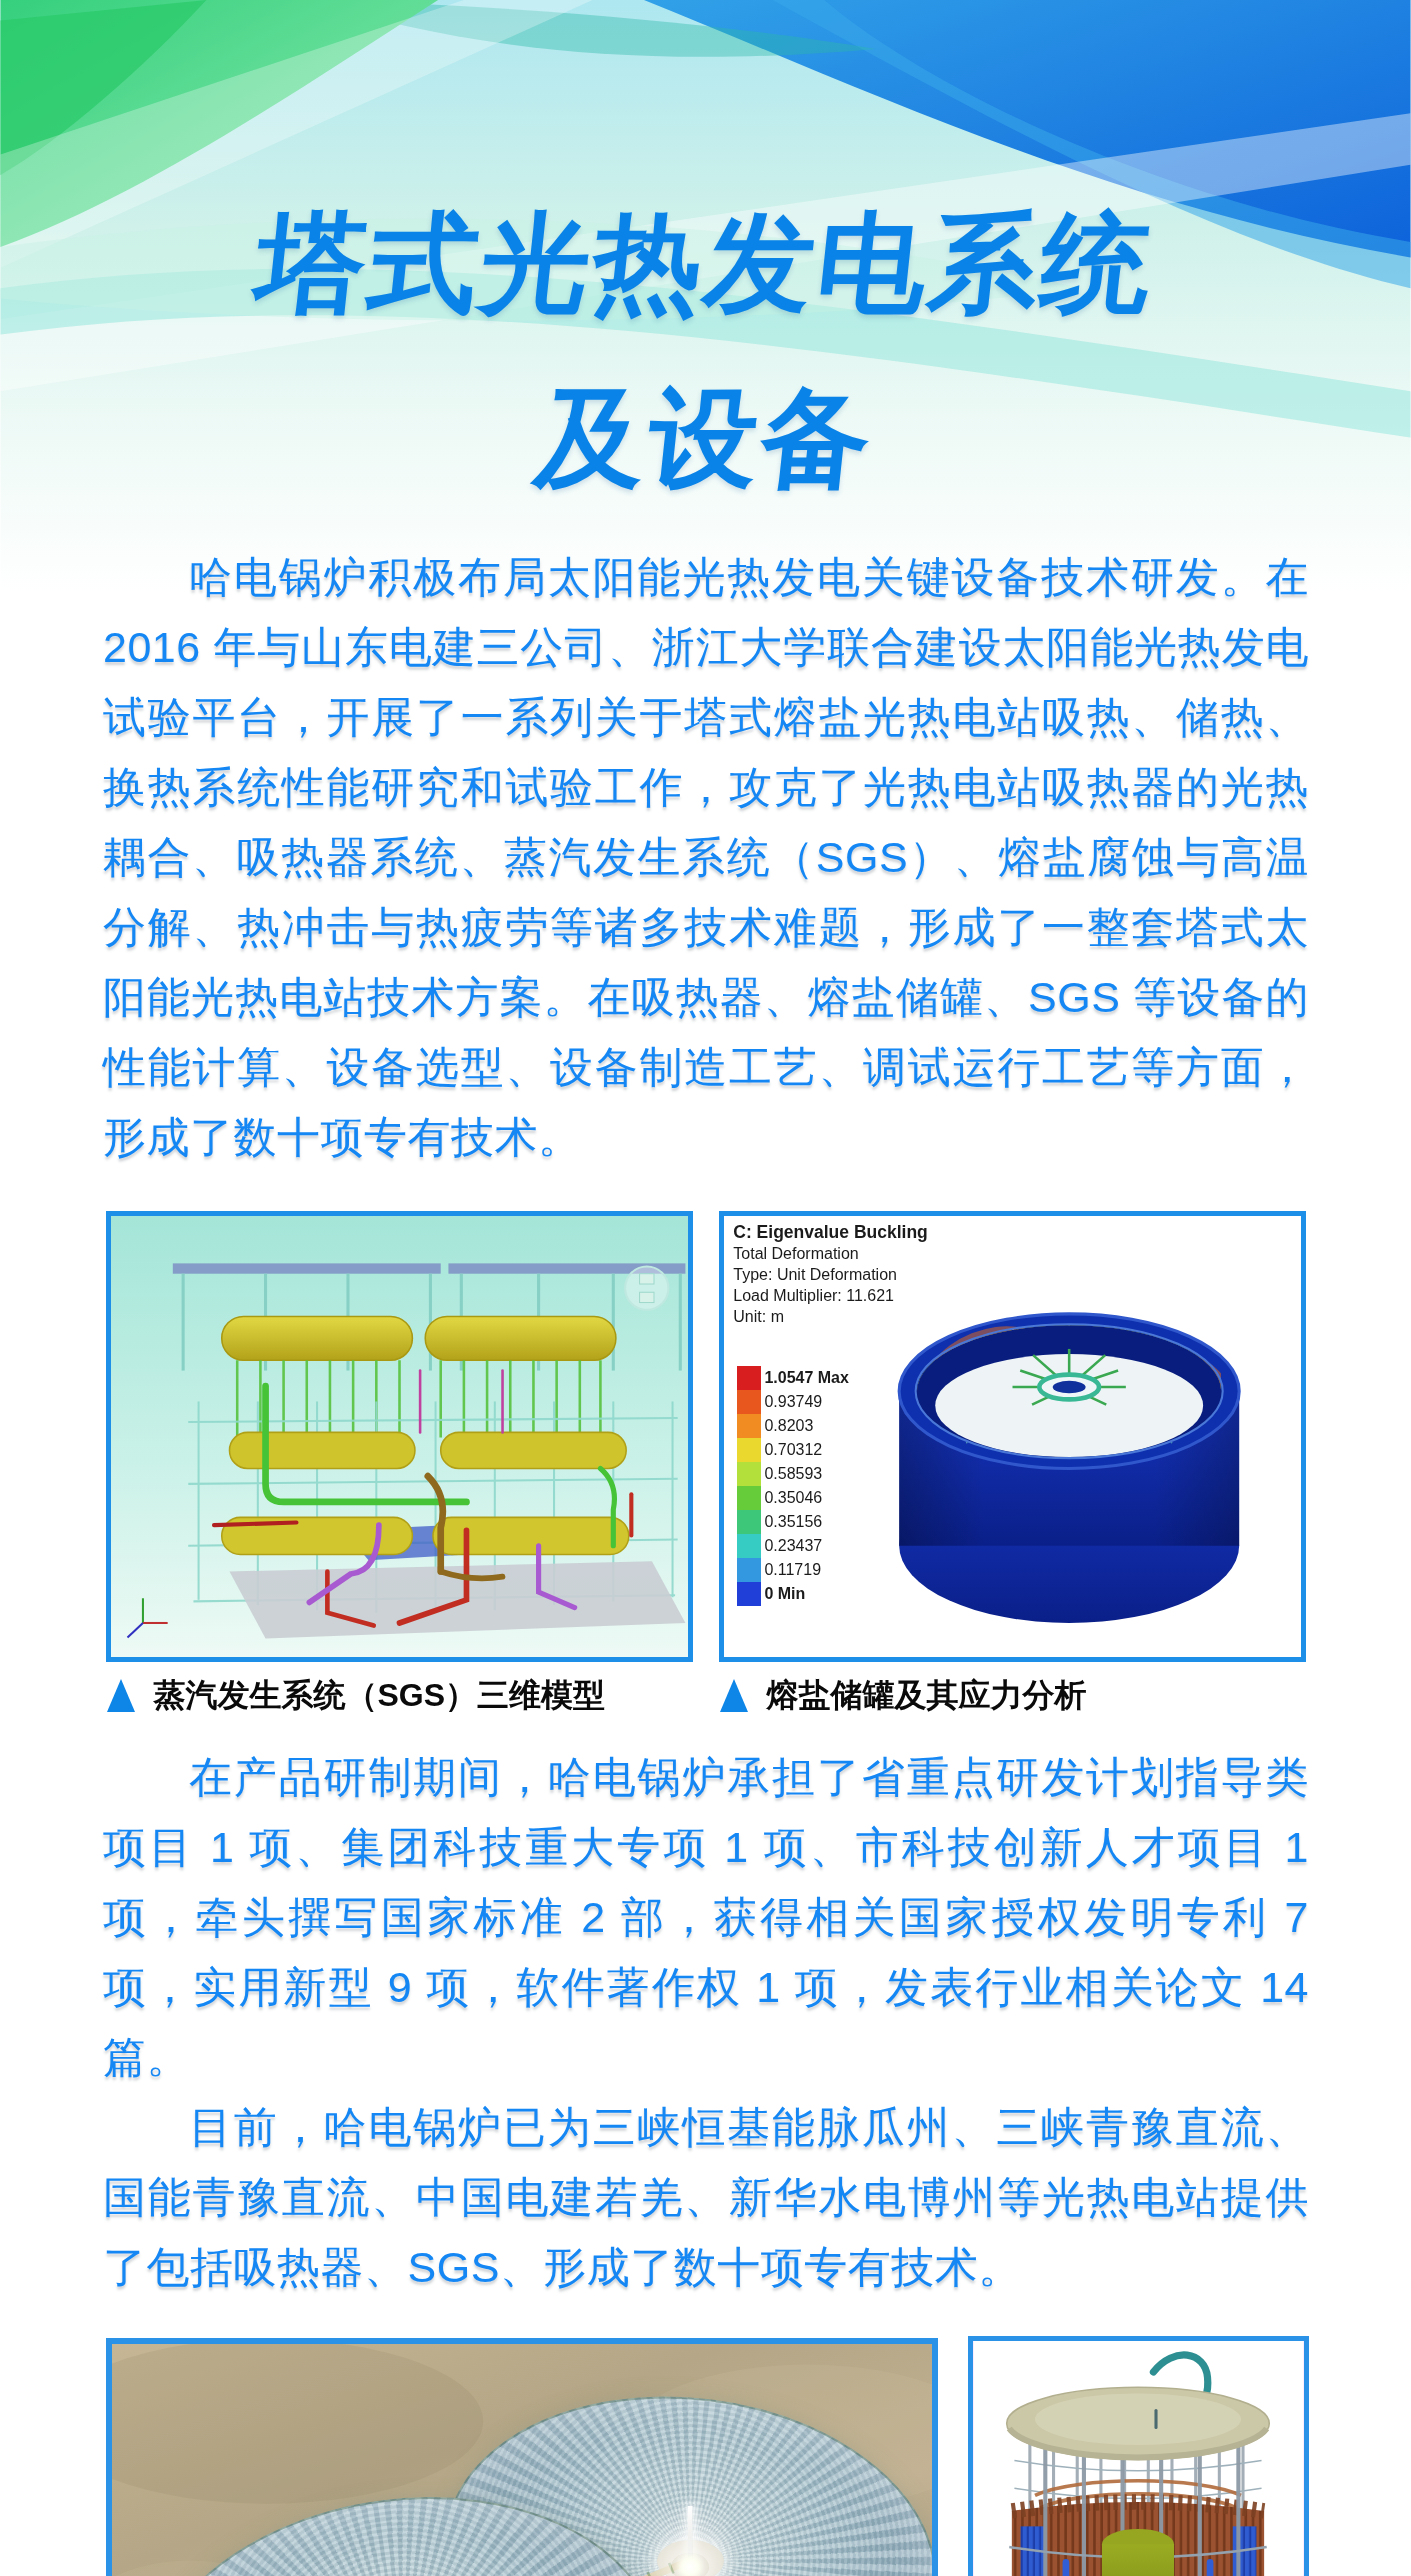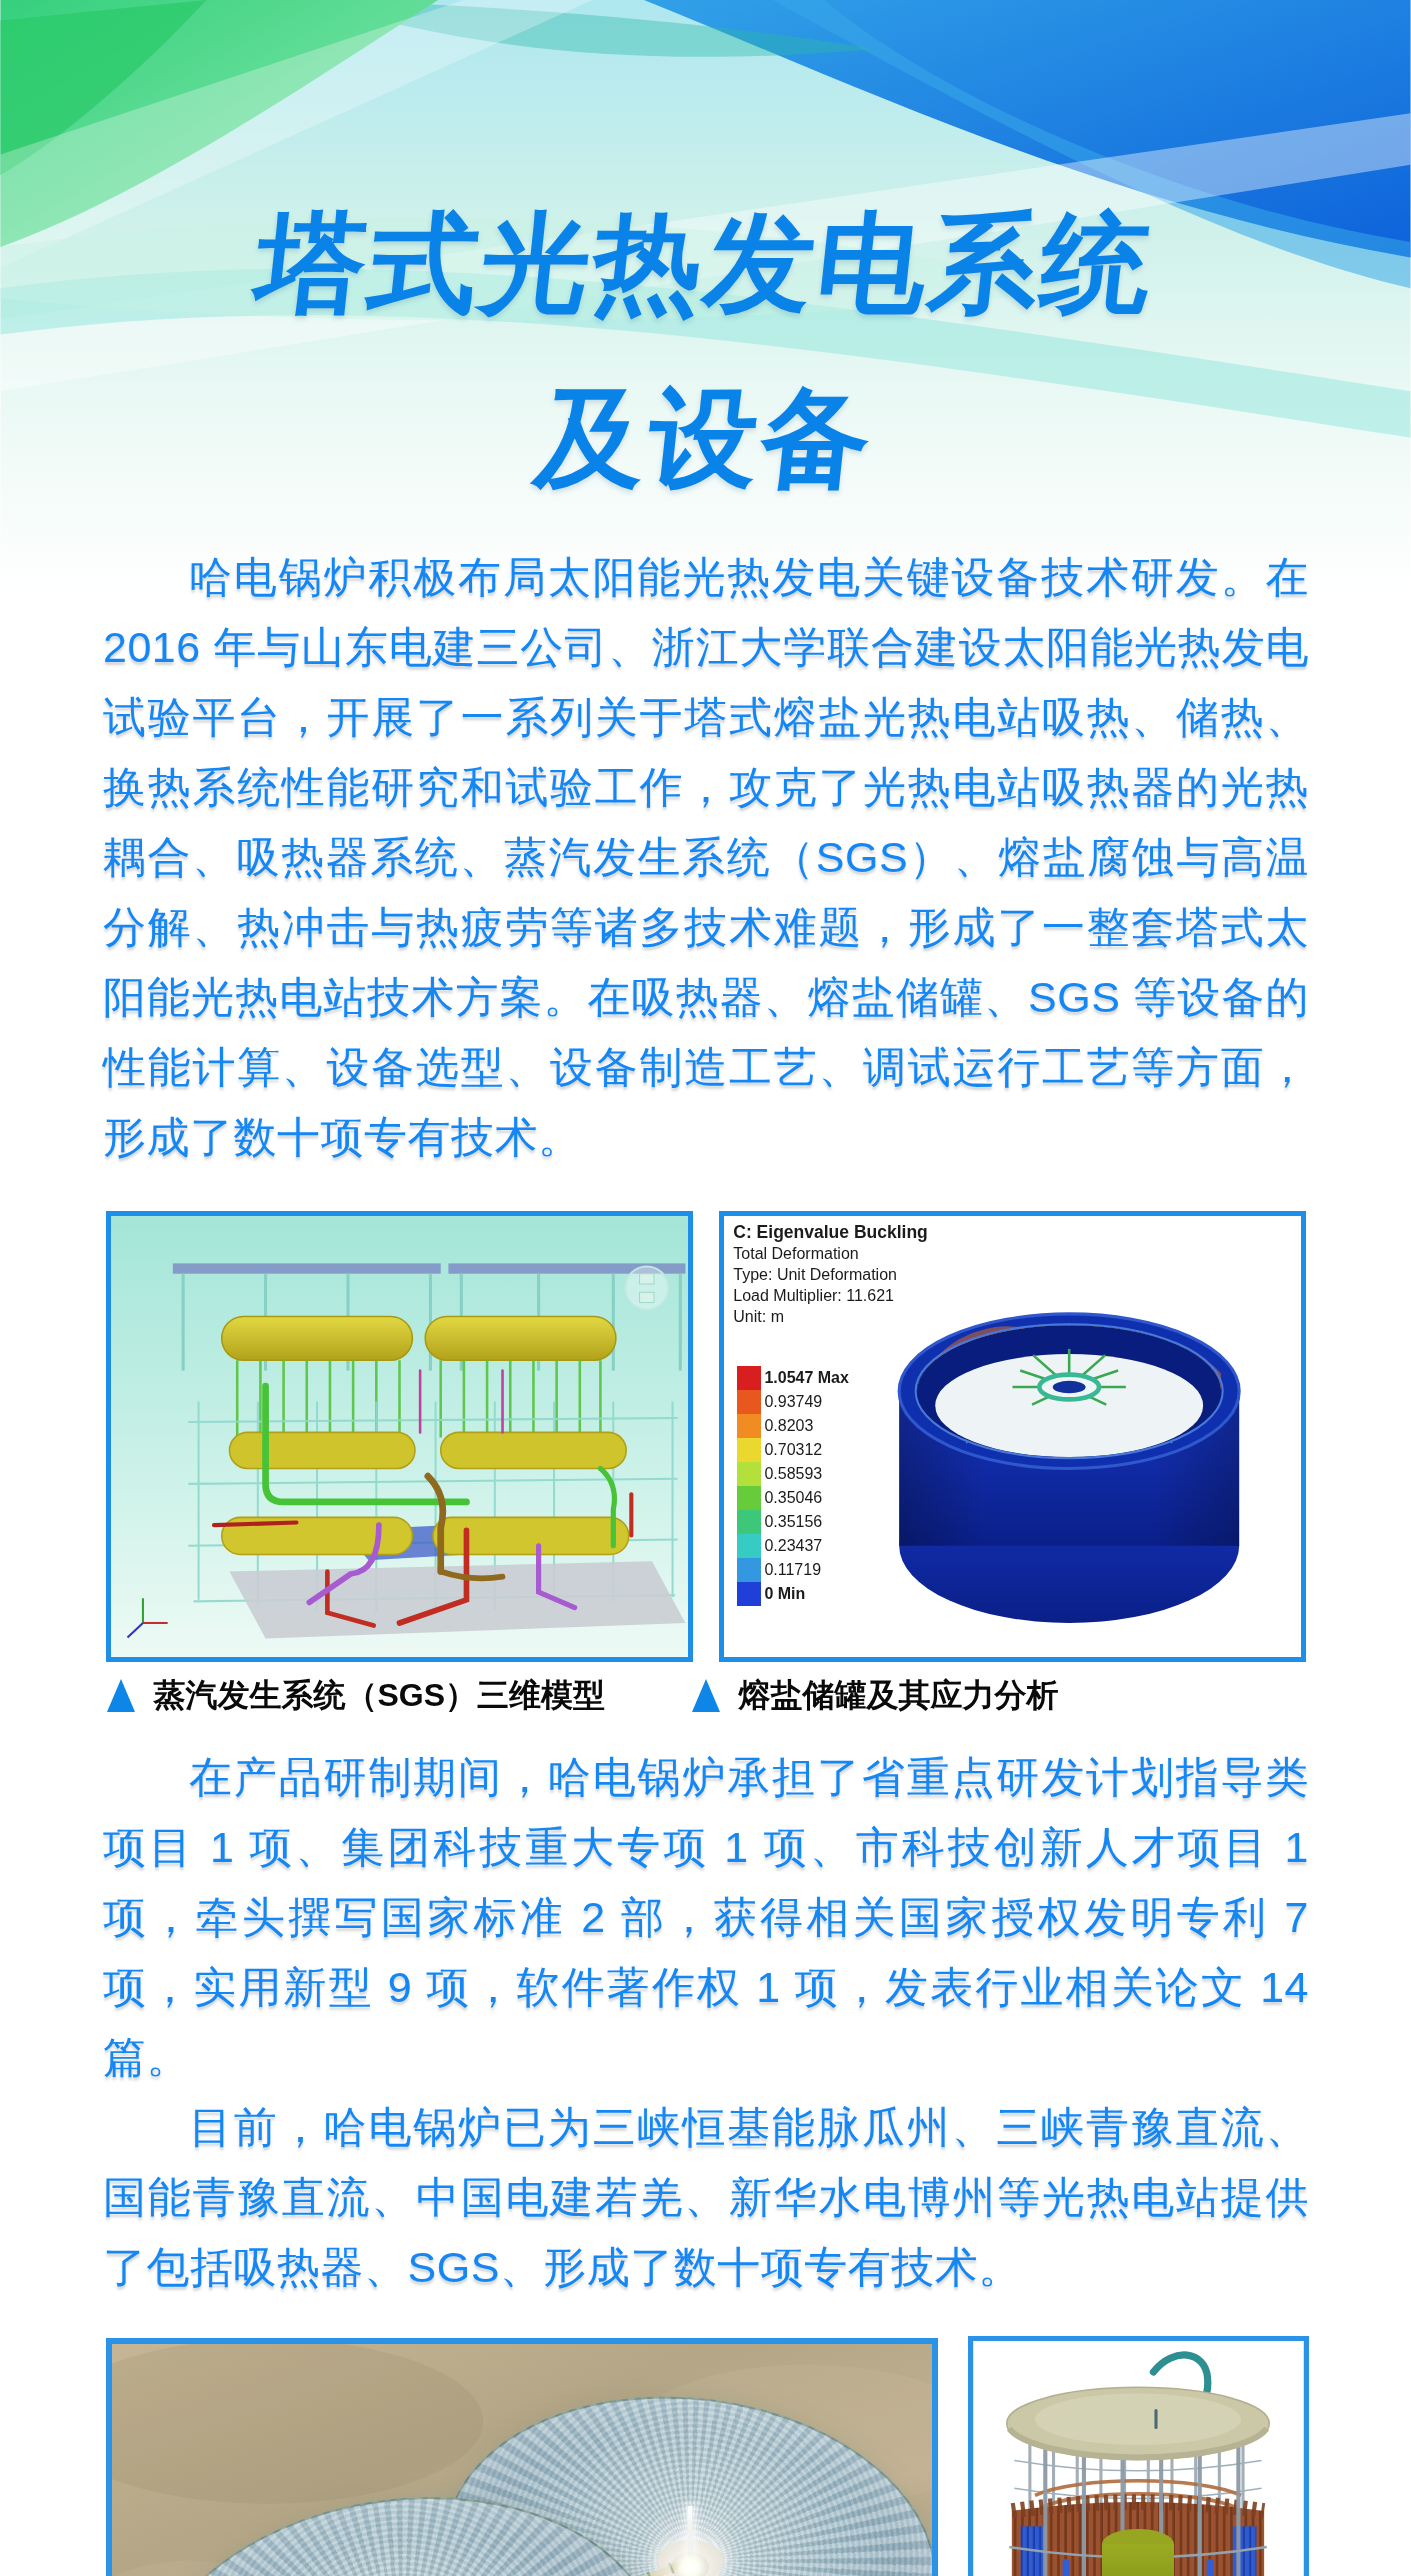--- a/index.html
+++ b/index.html
@@ -27,21 +27,21 @@
   .body-text{
     left:103px;width:1206px;z-index:3;
     color:#1487f5;font-size:43px;line-height:70px;
     text-align:justify;letter-spacing:0.5px;
     text-shadow:0 2.6px 2.6px rgba(100,110,120,0.30);
   }
   .body-text p{margin:0;text-indent:2em;}
   #para1{top:542px;}
   #para23{top:1742px;}
   
-  .fig{background:#22c55e;z-index:3;}
+  .fig{background:#f0abfc;z-index:3;}
   #fig-sgs{left:106px;top:1211px;width:577px;height:441px;border:5.2px solid #1e8fe8;}
   #fig-fea{left:719px;top:1211px;width:577px;height:441px;border:5.2px solid #1e8fe8;}
   #fig-plant{left:106px;top:2338px;width:820px;height:509px;border:6.2px solid #2a93e8;}
   #fig-receiver{left:968px;top:2336px;width:331px;height:502px;border:5.2px solid #2a93e8;}
   .fig svg{display:block;}
   
   #fig-fea{font-family:"Liberation Sans","DejaVu Sans",sans-serif;}
   .fea-header{position:absolute;left:9.3px;top:6.2px;color:#1b1b1b;font-size:16px;line-height:21px;z-index:2;}
   .fea-header .fea-h1{font-size:17.5px;font-weight:bold;}
   .fea-legend{position:absolute;left:13.4px;top:150px;z-index:2;}
@@ -74,21 +74,21 @@
     background:radial-gradient(circle,#ffffff 0%,#fdfef2 35%,rgba(255,255,250,0.45) 65%,rgba(255,255,255,0) 100%);
     box-shadow:0 0 31px 13.4px rgba(255,255,252,0.85);}
   #tower-right{left:555px;top:149px;width:46px;height:88px;}
   
   .caption{display:flex;align-items:flex-start;z-index:3;}
   .cap-tri{width:0;height:0;border-left:14px solid transparent;border-right:14px solid transparent;
     border-bottom:33px solid #0d86e8;margin-right:18.5px;margin-top:2.1px;}
   .cap-text{font-family:Liberation Sans, sans-serif;font-weight:600;
     color:#0a0a0a;font-size:32px;line-height:37px;white-space:nowrap;}
   #cap1{left:107px;top:1677px;}
-  #cap2{left:692px;top:1677px;}
+  #cap2{left:720px;top:1677px;}
 </style>
 </head>
 <body>
 
 <svg id="topDeco" class="abs" width="1411" height="592" viewBox="0 0 2739 1150">
   <defs>
     <linearGradient id="topBase" x1="0" y1="0" x2="0" y2="1">
       <stop offset="0" stop-color="#aee7f0"></stop>
         <stop offset="0.38" stop-color="#cff1ea"></stop>
       <stop offset="0.68" stop-color="#ebf9f5"></stop>

